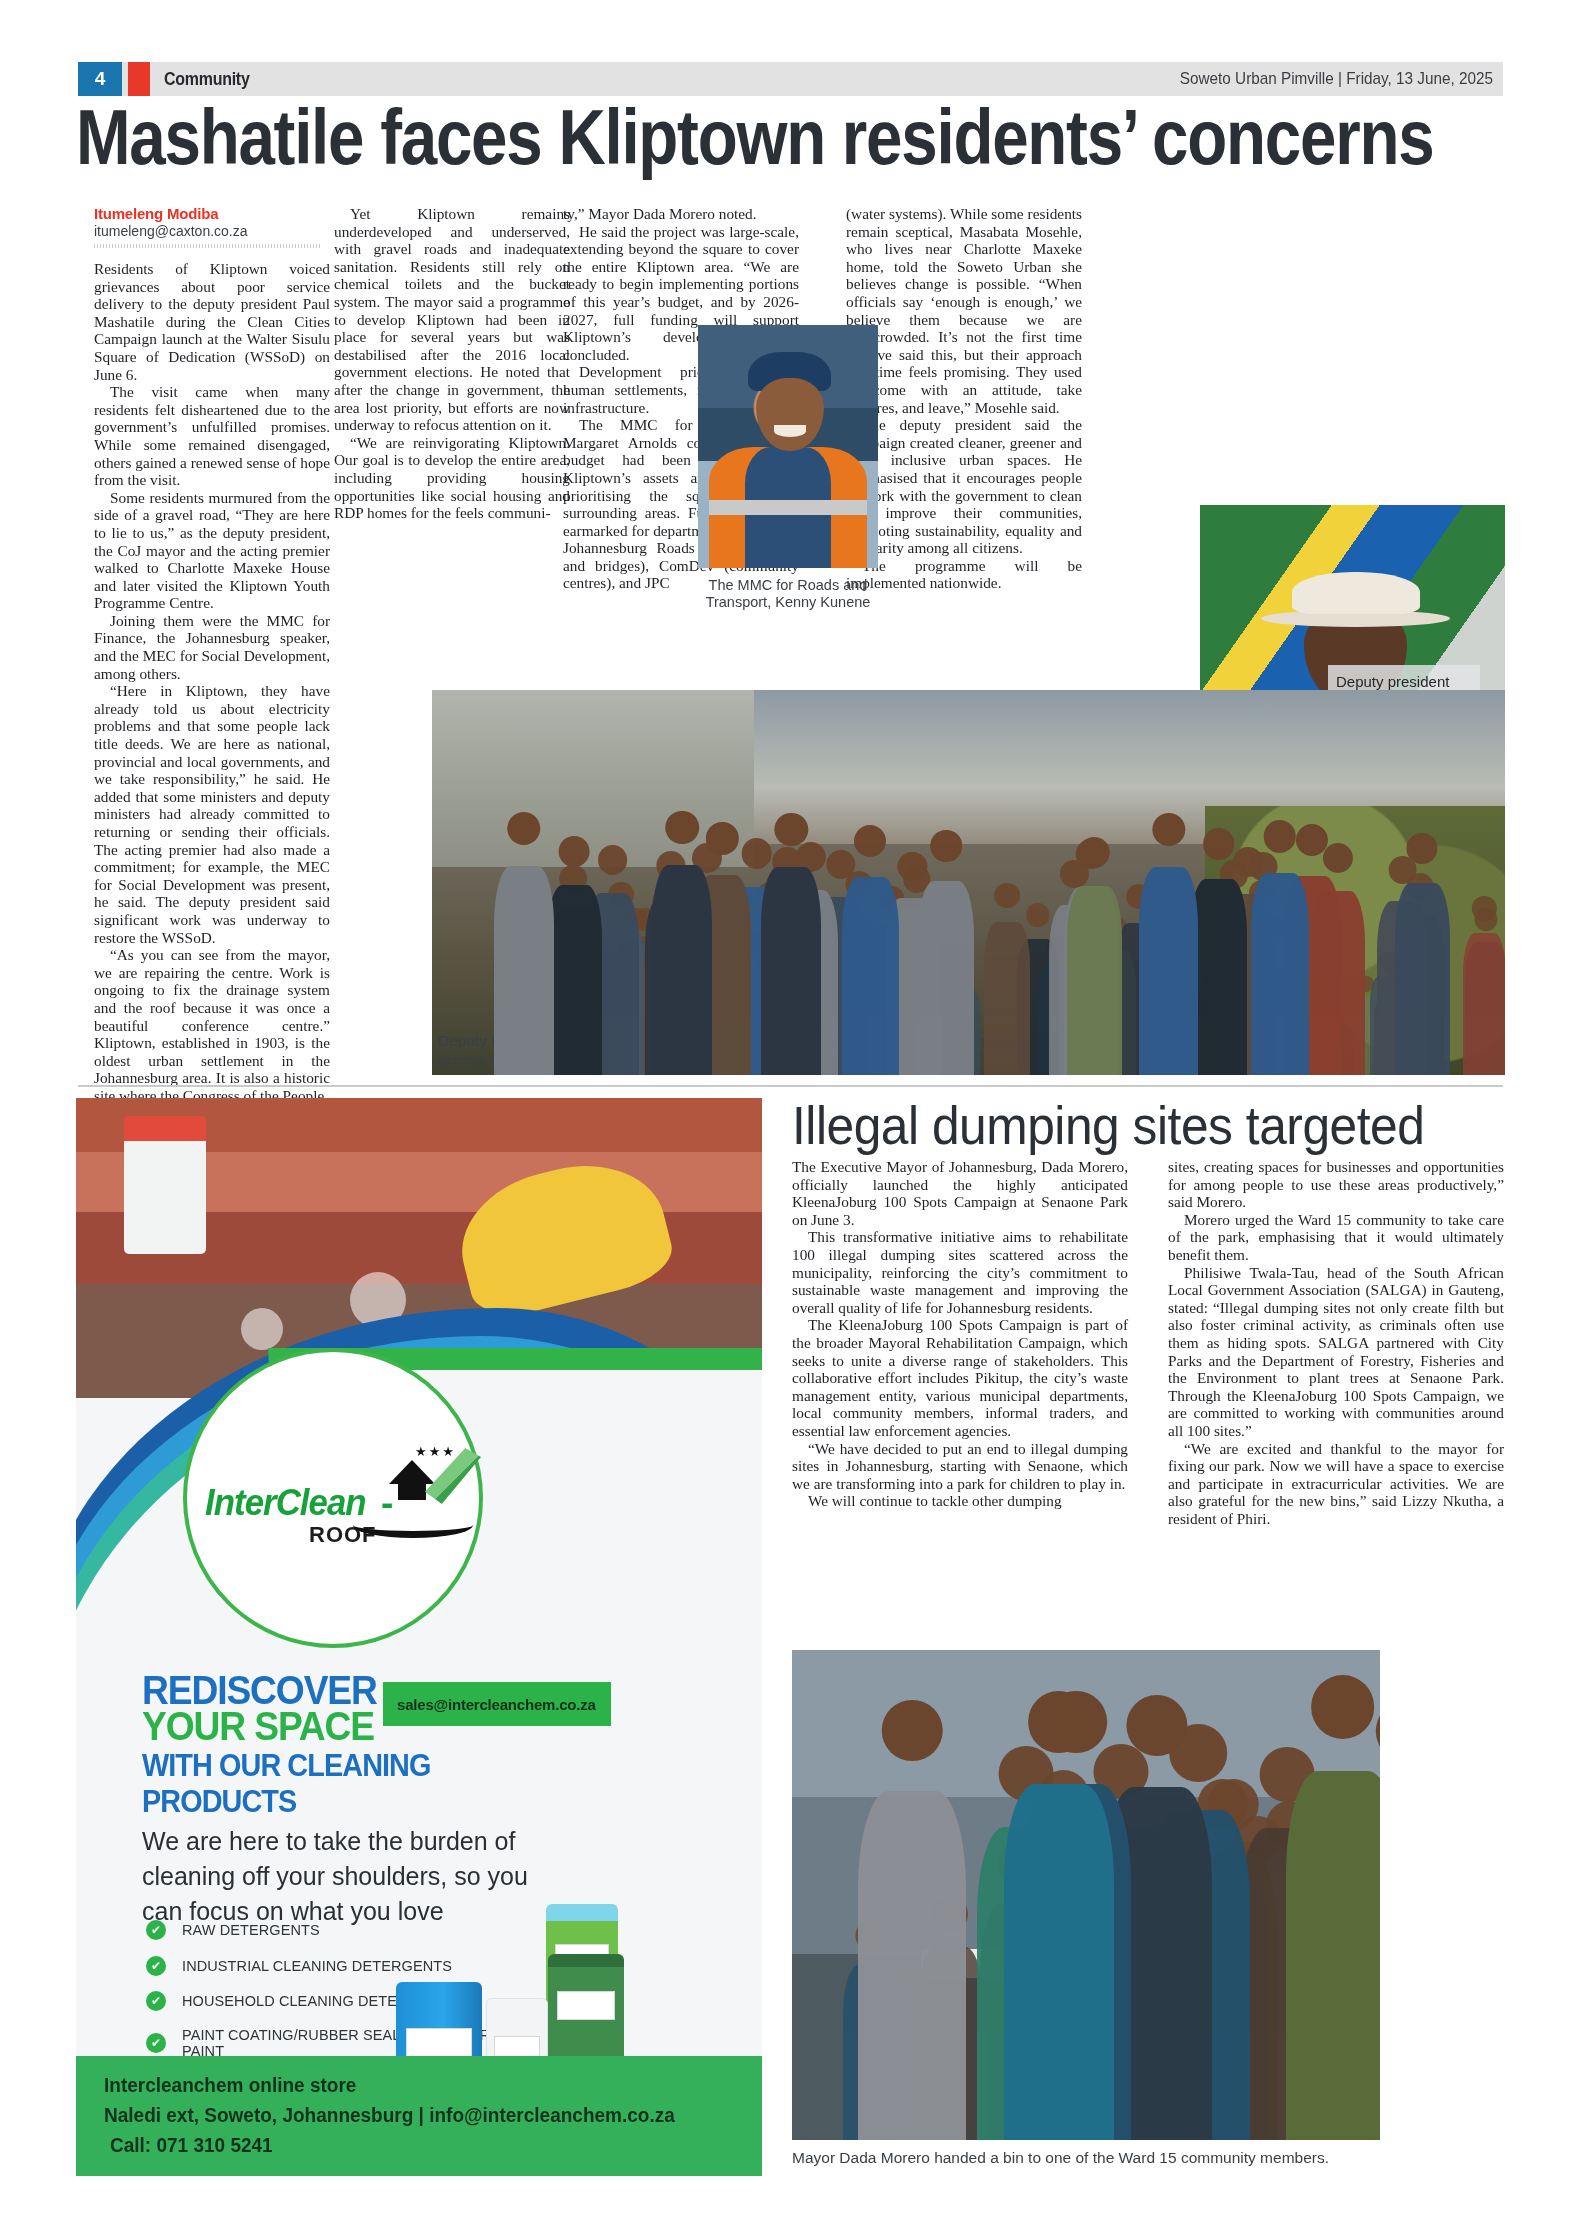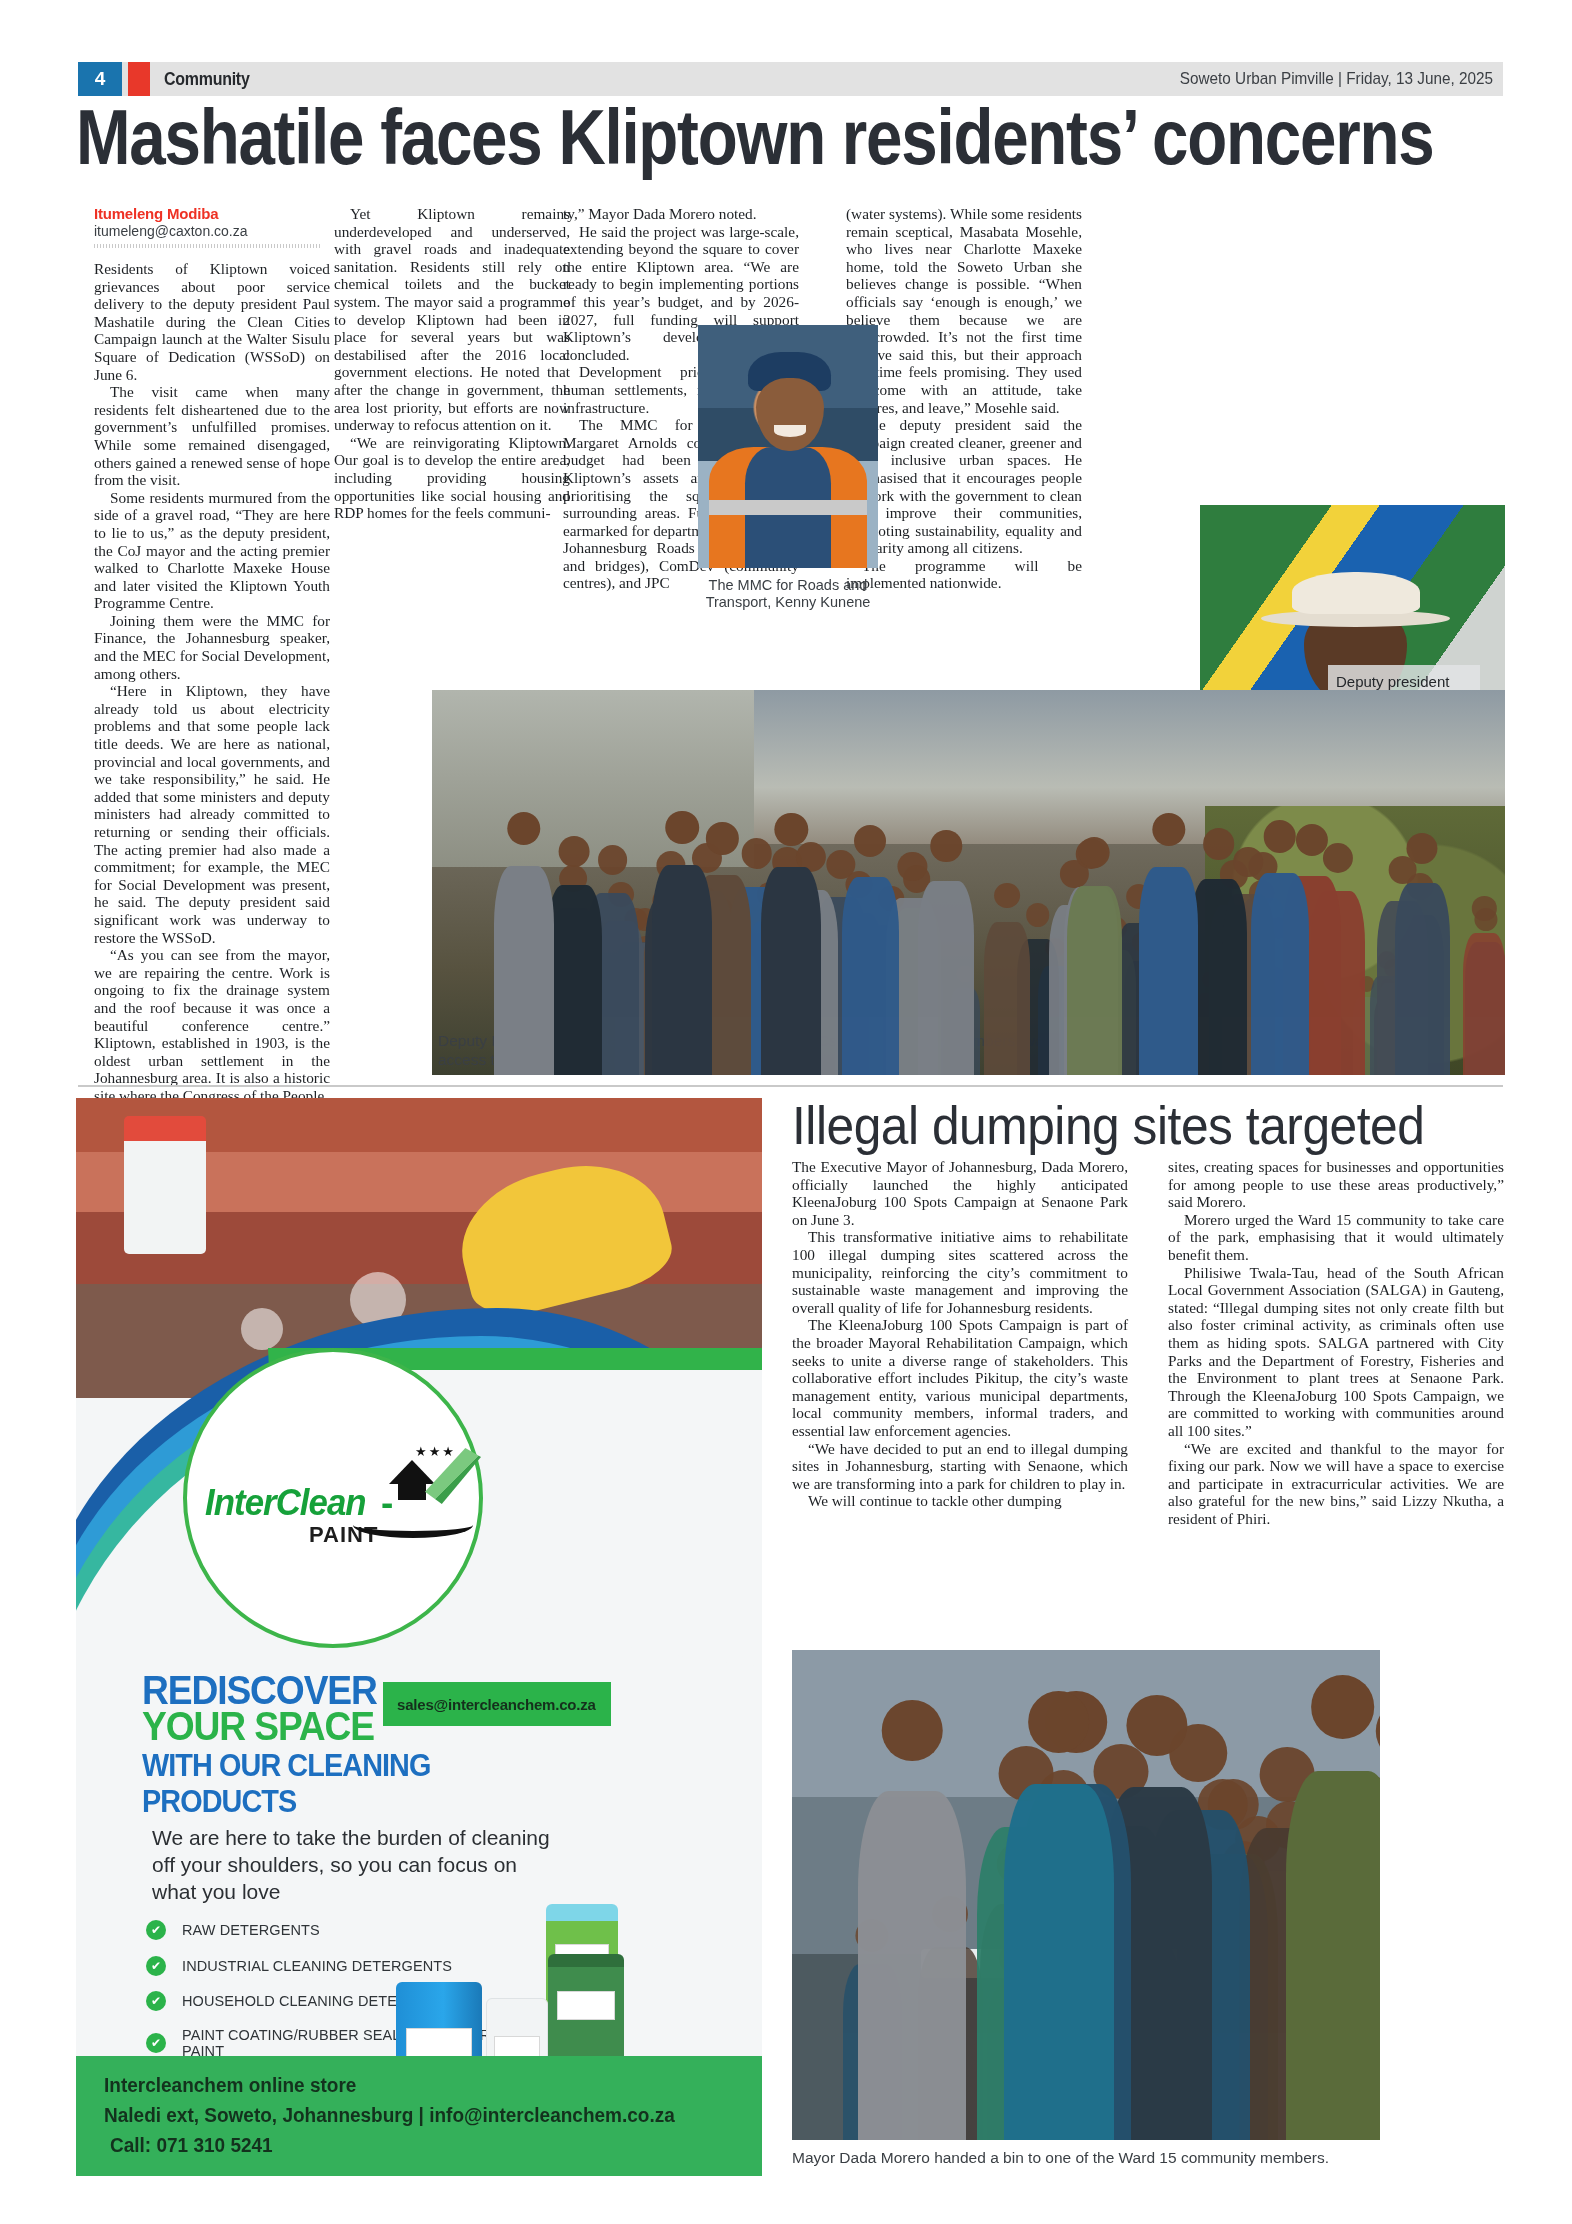--- a/index.html
+++ b/index.html
@@ -174,22 +174,22 @@
   .logo-swoosh { position: absolute; left: 150px; top: 74px; width: 120px; height: 26px;
     border-bottom: 7px solid #111; border-radius: 0 0 60% 60%; }
   .rediscover { position: absolute; left: 66px; top: 570px; font-size: 40px; font-weight: bold;
     color: #1d6fc0; letter-spacing: -1.2px; transform: scaleX(0.93); transform-origin: left top; }
   .yourspace { position: absolute; left: 66px; top: 606px; font-size: 40px; font-weight: bold;
     color: #2bb34a; letter-spacing: -1.2px; transform: scaleX(0.93); transform-origin: left top; }
   .withour { position: absolute; left: 66px; top: 650px; font-size: 31px; font-weight: bold;
     color: #1d6fc0; letter-spacing: -1px; transform: scaleX(0.93); transform-origin: left top; }
   .products { position: absolute; left: 66px; top: 686px; font-size: 31px; font-weight: bold;
     color: #1d6fc0; letter-spacing: -1px; transform: scaleX(0.93); transform-origin: left top; }
-  .ad-sub { position: absolute; left: 76px; top: 726px; width: 400px; font-size: 21px;
-    line-height: 27px; color: #2b2f33; }
+  .ad-sub { position: absolute; left: 66px; top: 726px; width: 400px; font-size: 25px;
+    line-height: 35px; color: #2b2f33; }
 
   .ad-mailbar { position: absolute; left: 307px; top: 584px; width: 228px; height: 44px;
     background: #2bb34a; display: flex; align-items: center; padding-left: 14px;
     color: #15301c; font-weight: bold; font-size: 15px; letter-spacing: -0.2px; }
 
   .ad-list { position: absolute; left: 70px; top: 822px; width: 420px; }
   .ad-li { display: flex; align-items: center; margin-bottom: 15.5px; }
   .tick { width: 20px; height: 20px; border-radius: 50%; background: #2bb34a; color: #fff;
     font-size: 12px; display: flex; align-items: center; justify-content: center; flex: 0 0 20px;
     line-height: 1; }
@@ -443,21 +443,21 @@
     <div class="ad-wave2"></div>
     <div class="ad-wave3"></div>
     <div class="ad-wave4"></div>
     <div class="ad-greenarc"></div>
     <div class="ad-greenarc2"></div>
 
     <div class="logo-circle">
       <div class="logo-inner">
         <div class="logo-word">InterClean</div>
         <div class="logo-dash">-</div>
-        <div class="logo-chem">PAINT</div>
+        <div class="logo-chem">ROOF</div>
         <div class="logo-house">
           <div class="roof"></div>
             <div class="body"></div>
         </div>
         <div class="logo-stars">★★★</div>
         <div class="logo-broom"></div>
         <div class="logo-swoosh"></div>
       </div>
     </div>
 

